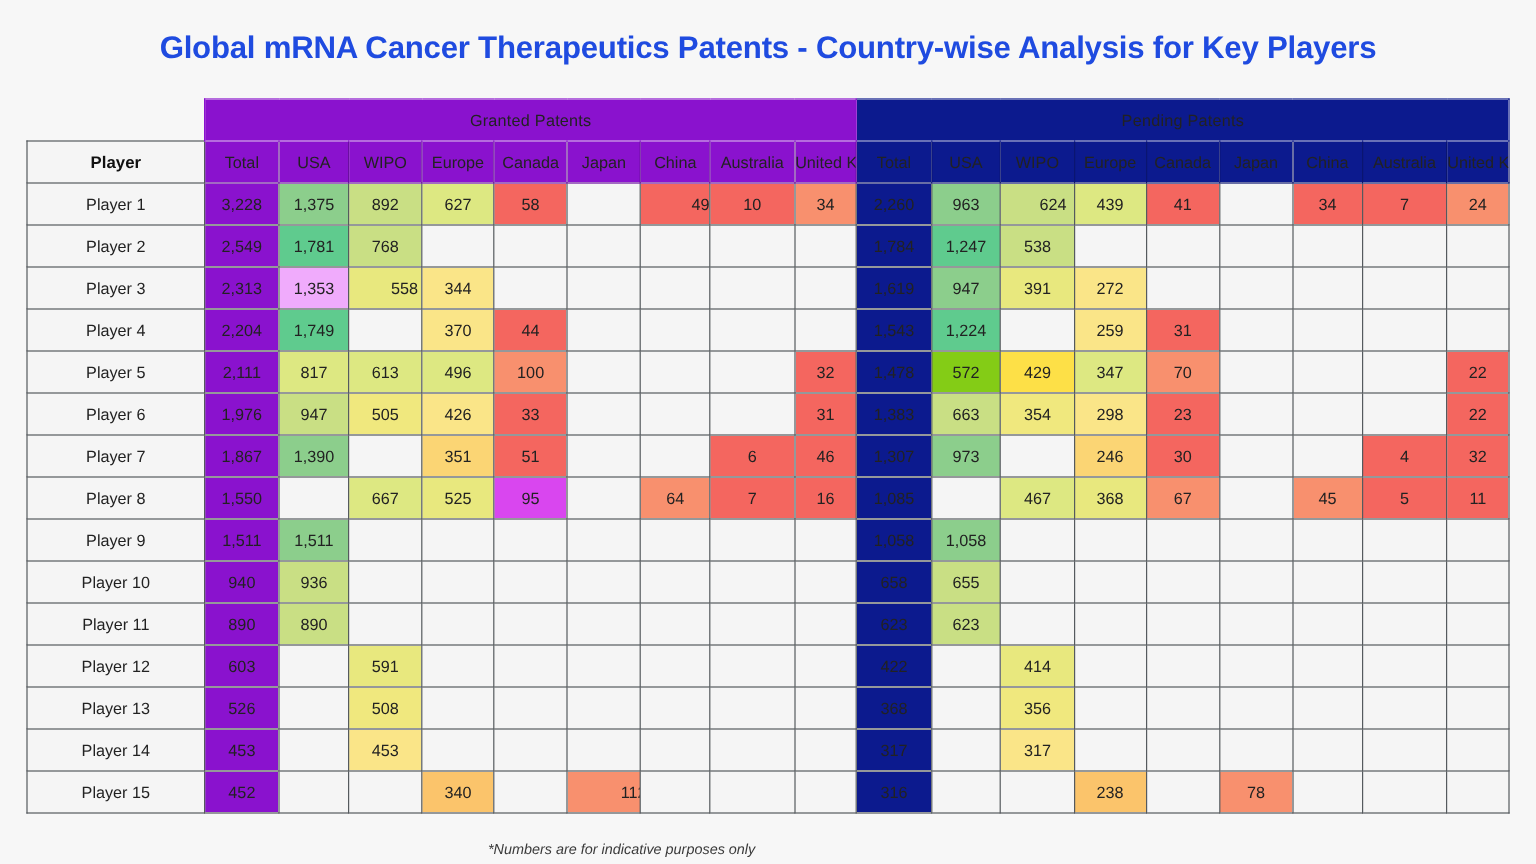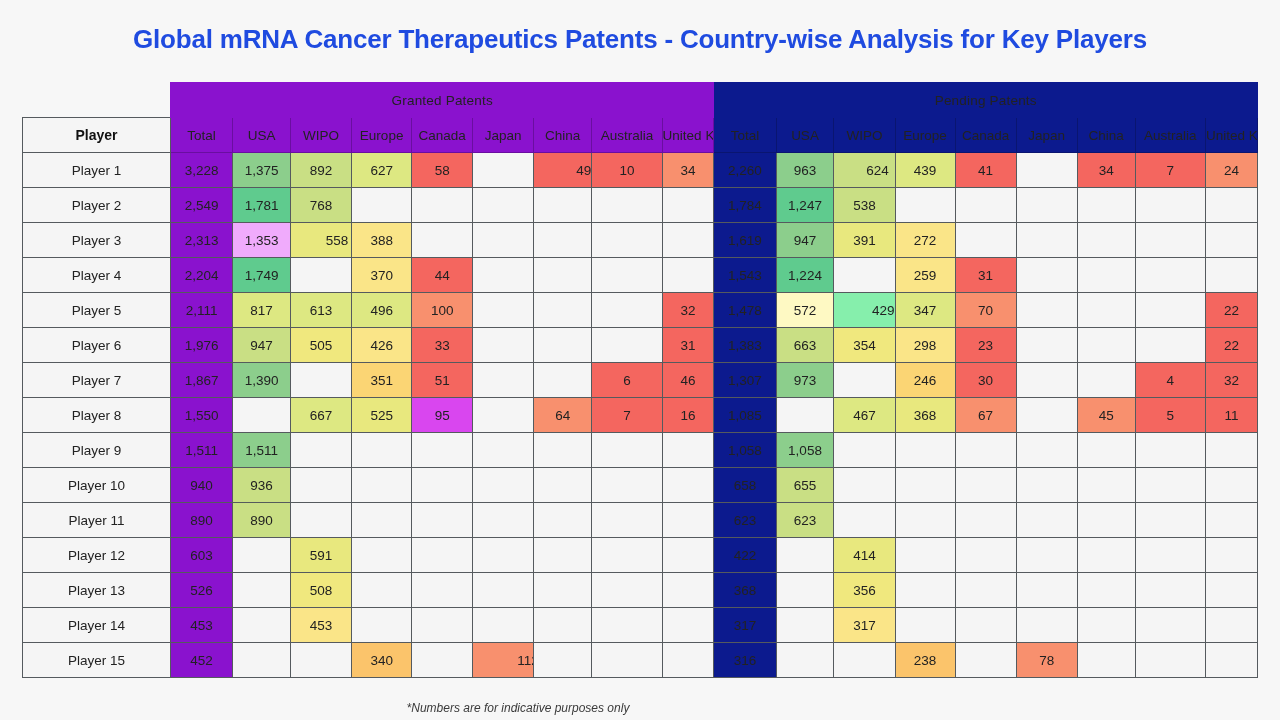--- a/index.html
+++ b/index.html
@@ -197,21 +197,21 @@
             <td class="empty"></td>
             <td class="empty"></td>
             <td class="empty"></td>
             <td class="empty"></td>
           </tr>
           <tr>
             <td class="player">Player 3</td>
             <td class="total-g">2,313</td>
             <td class="val" style="background: #f0abfc;">1,353</td>
             <td class="val" style="background: rgb(232, 232, 126); padding-left: 32px;">558</td>
-            <td class="val" style="background: rgb(250, 229, 136);">388</td>
+            <td class="val" style="background: rgb(250, 229, 136);">344</td>
             <td class="empty"></td>
             <td class="empty"></td>
             <td class="empty"></td>
             <td class="empty"></td>
             <td class="empty"></td>
             <td class="total-p">1,619</td>
             <td class="val" style="background: rgb(140, 206, 140);">947</td>
             <td class="val" style="background: rgb(232, 232, 126);">391</td>
             <td class="val" style="background: rgb(250, 229, 136);">272</td>
             <td class="empty"></td>
@@ -246,22 +246,22 @@
             <td class="total-g">2,111</td>
             <td class="val" style="background: rgb(221, 232, 130);">817</td>
             <td class="val" style="background: rgb(221, 232, 130);">613</td>
             <td class="val" style="background: rgb(221, 232, 130);">496</td>
             <td class="val" style="background: rgb(248, 144, 110);">100</td>
             <td class="empty"></td>
             <td class="empty"></td>
             <td class="empty"></td>
             <td class="val" style="background: rgb(244, 102, 95);">32</td>
             <td class="total-p">1,478</td>
-            <td class="val" style="background: #fef9c3;">572</td>
-            <td class="val" style="background: #86efac; text-align: right;">429</td>
+            <td class="val" style="background: #84cc16;">572</td>
+            <td class="val" style="background: #fde047;">429</td>
             <td class="val" style="background: rgb(221, 232, 130);">347</td>
             <td class="val" style="background: rgb(248, 144, 110);">70</td>
             <td class="empty"></td>
             <td class="empty"></td>
             <td class="empty"></td>
             <td class="val" style="background: rgb(244, 102, 95);">22</td>
           </tr>
           <tr>
             <td class="player">Player 6</td>
             <td class="total-g">1,976</td>

